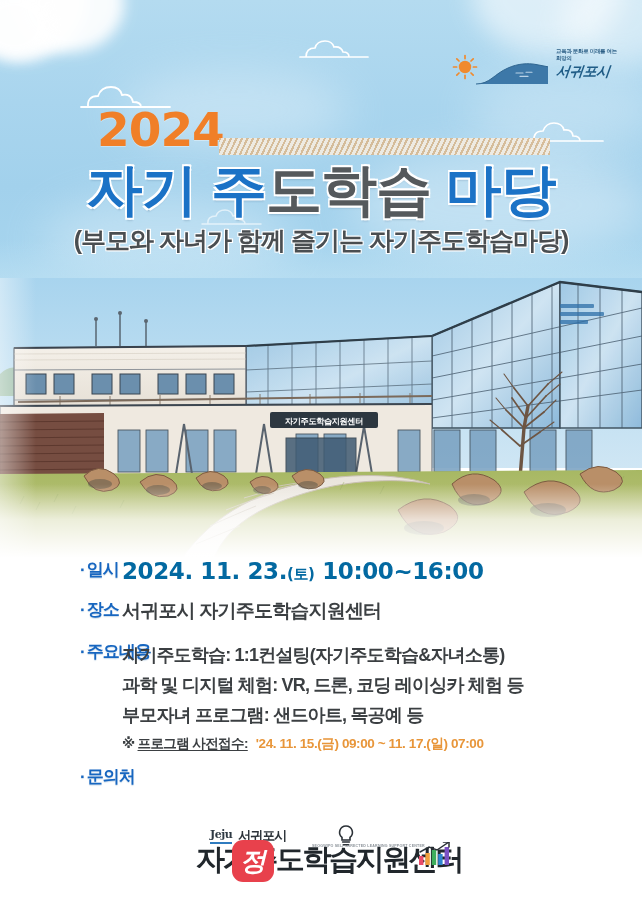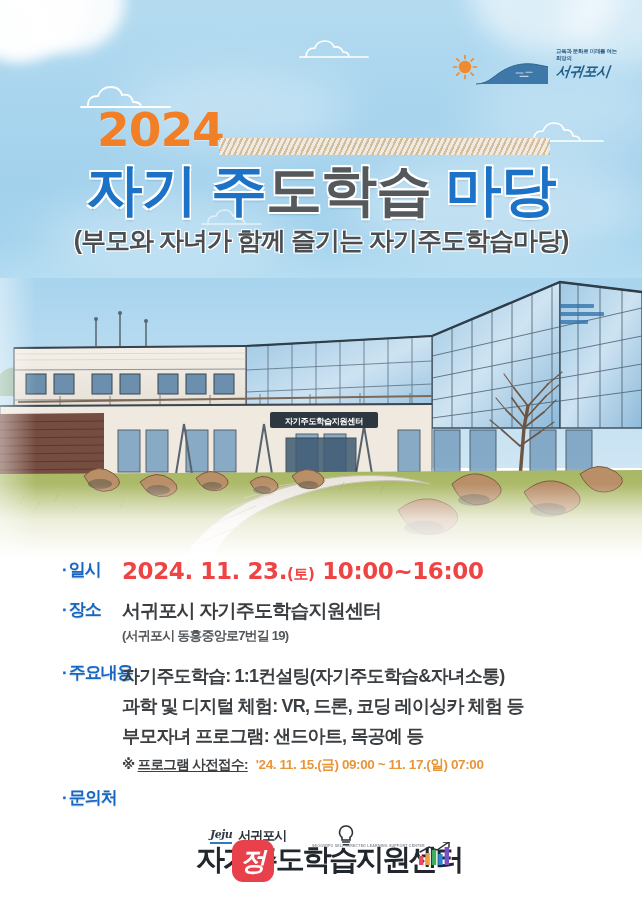--- a/index.html
+++ b/index.html
@@ -112,31 +112,31 @@
   .bld-fadeleft{
     position:absolute;left:0;top:0;width:36px;height:280px;
     background:linear-gradient(90deg,rgba(255,255,255,.45),rgba(255,255,255,0));
     pointer-events:none;
   }
 
   
   .info{position:absolute;left:0;top:558px;width:642px;}
   .inforow{position:relative;display:flex;align-items:flex-start;}
   .lbl{
-    width:118px;flex:0 0 118px;text-align:left;padding-left:62px;
+    width:118px;flex:0 0 118px;text-align:left;padding-left:80px;
     box-sizing:border-box;
     font-size:17px;font-weight:bold;color:#1766c0;letter-spacing:-1px;
     white-space:nowrap;
     text-shadow:0 1px 1px rgba(160,190,215,.55);
   }
   .lbl .dot{color:#1766c0;margin-right:2px;}
   .val{flex:1 1 auto;padding-left:4px;}
 
   .v-date{
-    font-size:23px;font-weight:bold;color:#ef4444;letter-spacing:-.4px;
+    font-size:23px;font-weight:bold;color:#0369a1;letter-spacing:-.4px;
     white-space:nowrap;font-family:"DejaVu Sans",sans-serif;
   }
   .v-date .small{font-size:15px;}
   .v-place{
     font-size:19px;font-weight:bold;color:#3b3f42;letter-spacing:-.8px;
     white-space:nowrap;
   }
   .v-addr{
     font-size:13px;font-weight:bold;color:#54585b;letter-spacing:-.8px;
     margin-top:3px;white-space:nowrap;
@@ -158,21 +158,21 @@
   }
 
   
   .footer{position:absolute;left:0;top:828px;width:642px;height:76px;}
   .flogo{position:absolute;left:196px;top:0;width:256px;height:58px;}
   .flogo-top{
     position:absolute;left:14px;top:0;height:16px;
     display:flex;align-items:center;gap:6px;white-space:nowrap;
   }
   .jeju{
-    font-size:11px;font-weight:bold;color:#2f3a44;font-style:italic;
+    font-size:11px;font-weight:bold;color:#2f3a44;
     letter-spacing:-.5px;border-bottom:2px solid #2f7bbf;padding-bottom:1px;
     font-family:"DejaVu Serif",serif;
   }
   .sgp{font-size:13px;font-weight:bold;color:#2b3238;letter-spacing:-1px;}
   .flogo-main{
     position:absolute;left:0;top:15px;
     font-size:29px;font-weight:bold;color:#21272c;letter-spacing:-2.4px;
     white-space:nowrap;line-height:33px;
   }
   .bulb{position:absolute;left:140px;top:-4px;width:20px;height:24px;}
@@ -513,21 +513,20 @@
         <div class="v-date"><span>2024. 11. 23.</span><span class="small">(토)</span><span> 10:00~16:00</span></div>
       </div>
     </div>
 
     <div class="inforow" style="margin-top:14px;">
       <div class="lbl">
         <span class="dot">·</span><span>장소</span>
       </div>
       <div class="val">
         <div class="v-place">서귀포시 자기주도학습지원센터</div>
-        <div class="v-addr">(서귀포시 동홍중앙로7번길 19)</div>
       </div>
     </div>
 
     <div class="inforow" style="margin-top:16px;">
       <div class="lbl">
         <span class="dot">·</span><span>주요내용</span>
       </div>
       <div class="val">
         <div class="v-prog">자기주도학습: 1:1컨설팅(자기주도학습&amp;자녀소통)</div>
         <div class="v-prog">과학 및 디지털 체험: VR, 드론, 코딩 레이싱카 체험 등</div>

